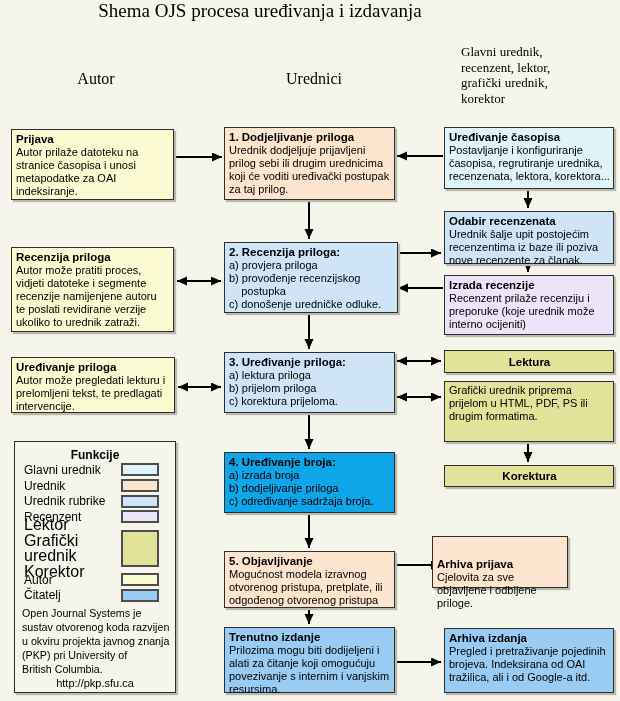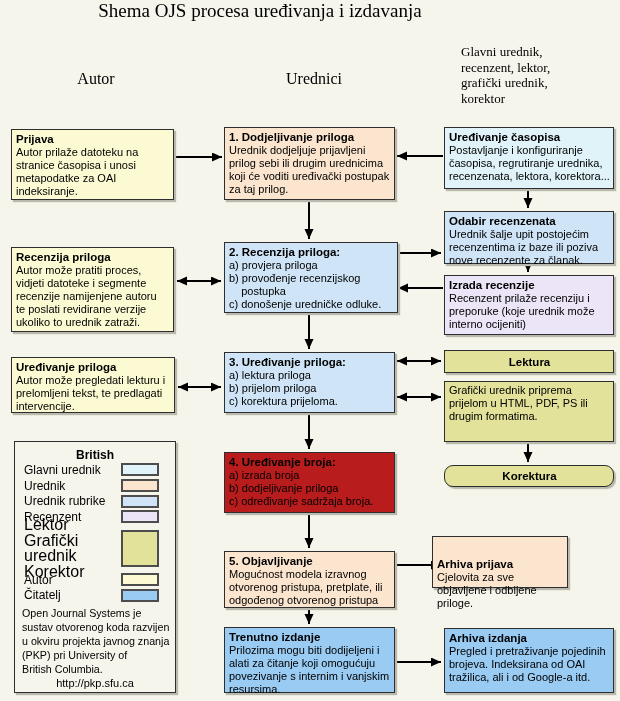--- a/index.html
+++ b/index.html
@@ -117,21 +117,21 @@
 b) provođenje recenzijskog
     postupka
 c) donošenje uredničke odluke.</div>
   </div>
   <div class="box b-m3" style="background: rgb(207, 229, 247);">
     <div class="bt">3. Uređivanje priloga:</div>
     <div class="bb">a) lektura priloga
 b) prijelom priloga
 c) korektura prijeloma.</div>
   </div>
-  <div class="box b-m4" style="background: #b91c1c;">
+  <div class="box b-m4" style="background: #0ea5e9;">
     <div class="bt">4. Uređivanje broja:</div>
     <div class="bb">a) izrada broja
 b) dodjeljivanje priloga
 c) određivanje sadržaja broja.</div>
   </div>
   <div class="box b-m5" style="background: rgb(251, 229, 206);">
     <div class="bt">5. Objavljivanje</div>
     <div class="bb">Mogućnost modela izravnog otvorenog pristupa, pretplate, ili odgođenog otvorenog pristupa</div>
   </div>
   <div class="box b-m6" style="background: rgb(153, 203, 243);">
@@ -150,34 +150,34 @@
   <div class="box b-r3" style="background: rgb(236, 228, 247);">
     <div class="bt">Izrada recenzije</div>
     <div class="bb">Recenzent prilaže recenziju i preporuke (koje urednik može interno ocijeniti)</div>
   </div>
   <div class="box b-r4 slim" style="background: rgb(226, 226, 155);">
     <div class="bt">Lektura</div>
   </div>
   <div class="box b-r5" style="background: rgb(226, 226, 155);">
     <div class="bb">Grafički urednik priprema prijelom u HTML, PDF, PS ili drugim formatima.</div>
   </div>
-  <div class="box b-r6 slim" style="background: rgb(226, 226, 155); border-radius: 9px;">
+  <div class="box b-r6 slim" style="background: rgb(226, 226, 155);">
     <div class="bt">Korektura</div>
   </div>
   <div class="box b-r7" style="background: rgb(251, 229, 206);">
     <div class="bt">Arhiva prijava</div>
     <div class="bb">Cjelovita za sve objavljene i odbijene priloge.</div>
   </div>
   <div class="box b-r8" style="background: rgb(153, 203, 243);">
     <div class="bt">Arhiva izdanja</div>
     <div class="bb">Pregled i pretraživanje pojedinih brojeva. Indeksirana od OAI tražilica, ali i od Google-a itd.</div>
   </div>
 
   <div class="legend">
-    <div class="lg-title">British</div>
+    <div class="lg-title">Funkcije</div>
     <div class="lrow">
       <span class="ll">Glavni urednik</span>
       <span class="swatch" style="background: rgb(224, 243, 249);"></span>
     </div>
     <div class="lrow">
       <span class="ll">Urednik</span>
       <span class="swatch" style="background: rgb(251, 229, 206);"></span>
     </div>
     <div class="lrow">
       <span class="ll">Urednik rubrike</span>

